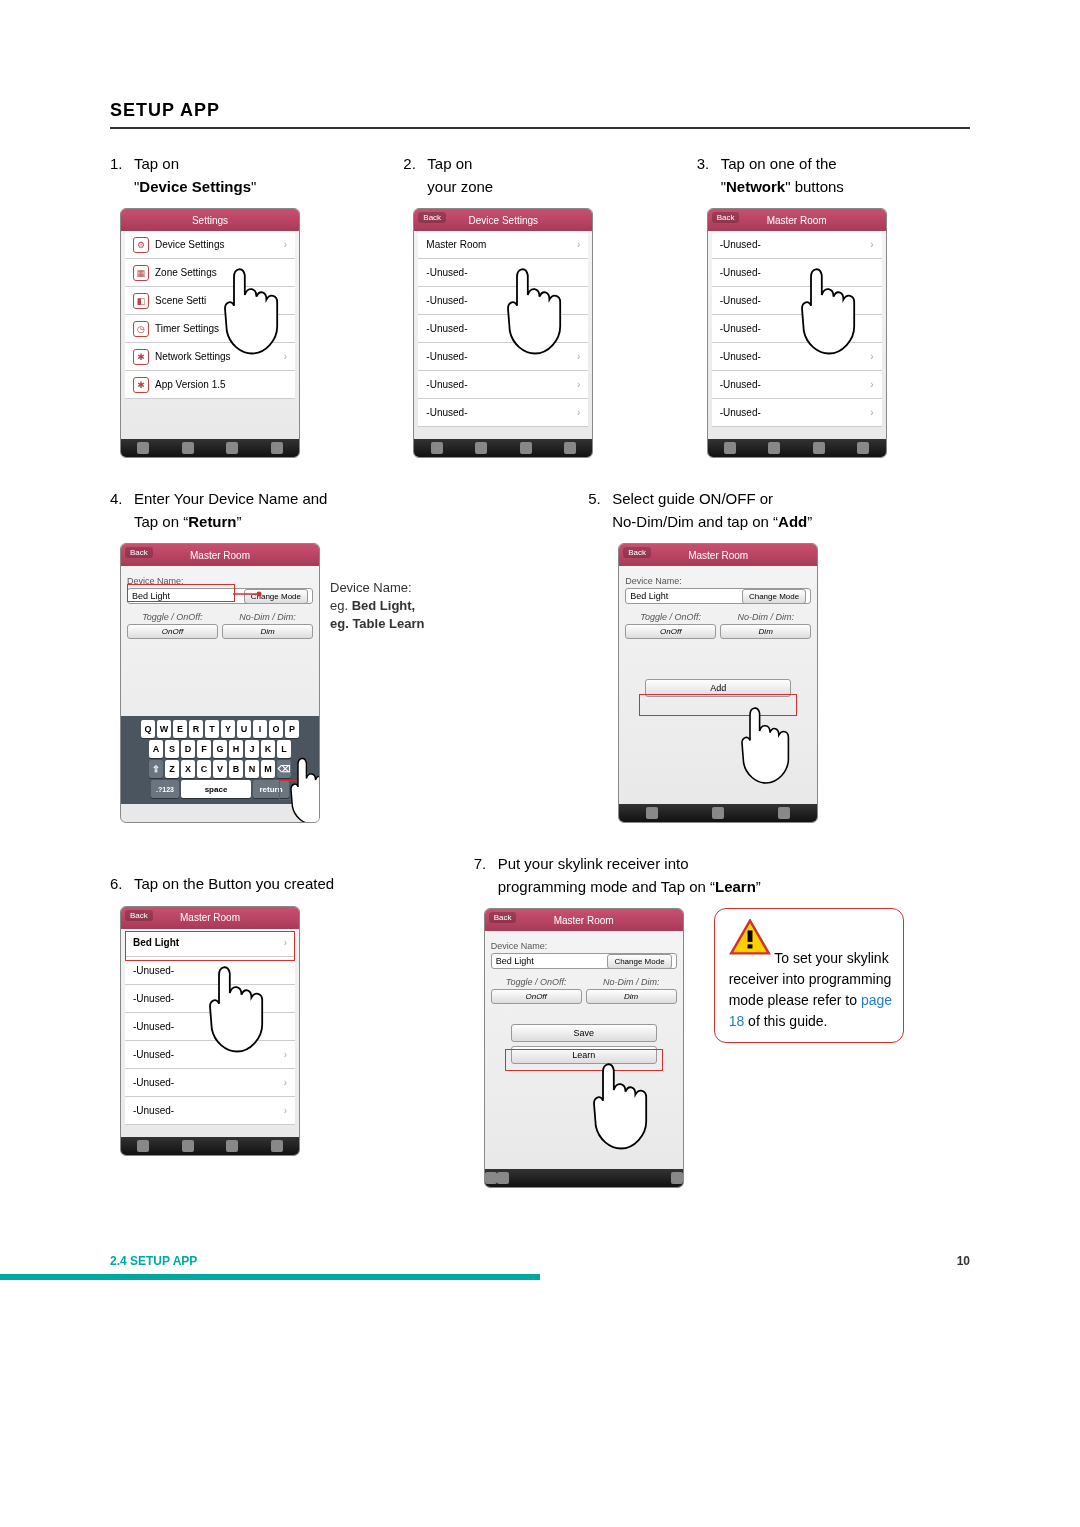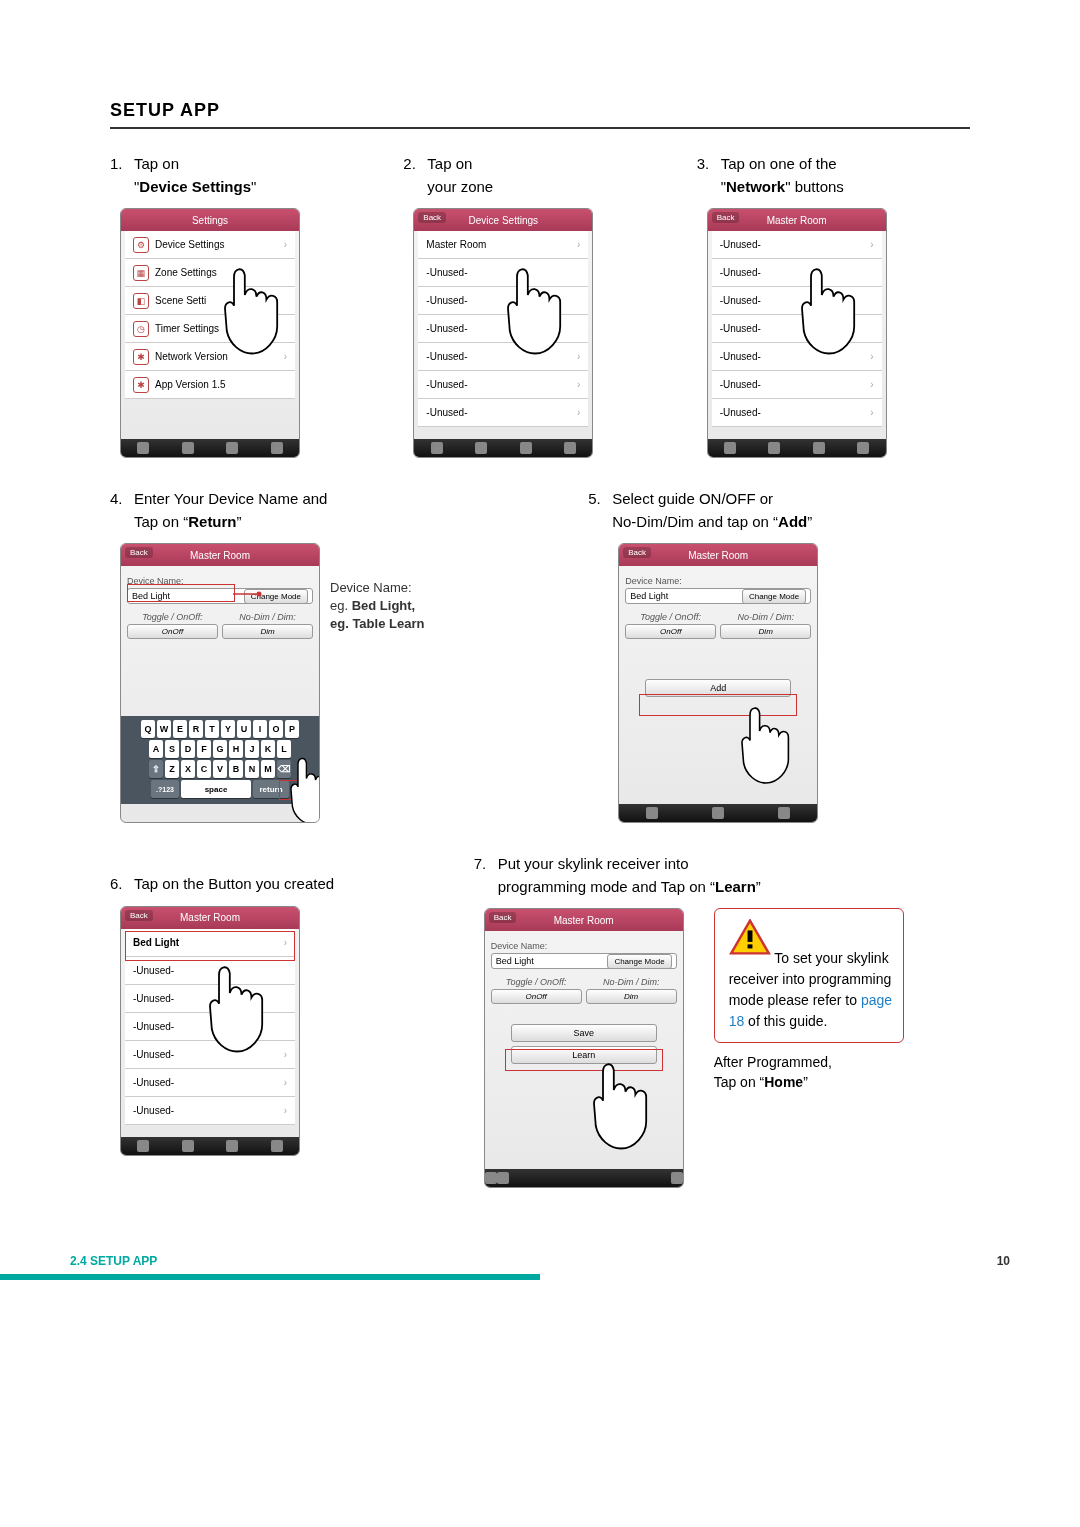--- a/index.html
+++ b/index.html
@@ -33,25 +33,25 @@
   .two-col > div { flex: 1; text-align: center; font-style: italic; }
   .keyboard { position: absolute; bottom: 18px; left: 0; right: 0; background: #4a5560; padding: 4px 2px; }
   .kb-row { display: flex; justify-content: center; gap: 2px; margin-bottom: 2px; }
   .key { background: #fff; border-radius: 2px; width: 14px; height: 18px; font-size: 9px; font-weight: bold; display: flex; align-items: center; justify-content: center; box-shadow: 0 1px 0 rgba(0,0,0,0.4); }
   .key.dark { background: #6b7580; color: #fff; }
   .key.wide { width: 28px; font-size: 7px; }
   .key.space { width: 70px; font-size: 8px; }
   .key.ret { width: 36px; font-size: 8px; background: #6b7580; color: #fff; }
   .callout-line { stroke: #c33; stroke-width: 1.5; fill: none; }
   .callout-text { font-size: 13px; color: #333; line-height: 1.4; }
-  .warn-box { border: 1.5px solid #c33; border-radius: 6px; padding: 10px 10px 10px 14px; width: 190px; font-size: 14px; line-height: 1.5; position: relative; }
+  .warn-box { border: 1.5px solid #c33; border-radius: 12px; padding: 10px 10px 10px 14px; width: 190px; font-size: 14px; line-height: 1.5; position: relative; }
   .warn-tri { width: 42px; height: 36px; margin: 0 auto 8px; }
   .link { color: #1e7fc4; }
   .footer { position: absolute; left: 0; right: 0; bottom: 18px; }
-  .footer-line { display: flex; justify-content: space-between; padding: 0 70px 6px; font-size: 12px; font-weight: bold; color: #00a9a0; }
+  .footer-line { display: flex; justify-content: space-between; padding: 0 110px 6px; font-size: 12px; font-weight: bold; color: #00a9a0; }
   .footer-page { color: #333; }
   .footer-bar { height: 6px; background: #00a9a0; width: 50%; }
   .red-box { border: 1.5px solid #c33; position: absolute; }
   .add-btn { background: linear-gradient(#fff,#ddd); border: 1px solid #999; border-radius: 3px; font-size: 9px; padding: 3px 0; text-align: center; margin: 40px 20px 0; }
   .save-learn { margin: 20px 20px 0; }
   .save-learn .btn-row { background: linear-gradient(#fff,#ddd); border: 1px solid #999; border-radius: 3px; font-size: 9px; padding: 3px 0; text-align: center; margin-bottom: 4px; }
   .after-text { font-size: 14px; line-height: 1.4; margin-top: 10px; }
   .step4-side { display: flex; align-items: flex-start; gap: 10px; }
   .svg-callout { position: absolute; overflow: visible; }
 </style>
@@ -83,21 +83,21 @@
         <div class="list-row">
             <span><span class="icon-box">▦</span><span>Zone Settings</span></span>
           </div>
         <div class="list-row">
             <span><span class="icon-box">◧</span><span>Scene Setti</span></span>
           </div>
         <div class="list-row">
             <span><span class="icon-box">◷</span><span>Timer Settings</span></span>
           </div>
         <div class="list-row">
-            <span><span class="icon-box">✱</span><span>Network Version</span></span>
+            <span><span class="icon-box">✱</span><span>Network Settings</span></span>
             <span class="chev">›</span>
           </div>
         <div class="list-row">
             <span><span class="icon-box">✱</span><span>App Version 1.5</span></span>
           </div>
         <div class="bottom-tabs">
             <div class="tab-icon"></div>
             <div class="tab-icon"></div>
             <div class="tab-icon"></div>
             <div class="tab-icon"></div>
@@ -444,24 +444,20 @@
         </div>
         <div>
           <div class="warn-box">
             <svg class="warn-tri" viewBox="0 0 50 44">
                 <polygon points="25,2 48,42 2,42" fill="#ffcf00" stroke="#c33" stroke-width="3"></polygon>
                 <rect x="22" y="14" width="6" height="14" fill="#000"></rect>
                 <rect x="22" y="31" width="6" height="5" fill="#000"></rect>
               </svg>
             <span>To set your skylink receiver into programming mode please refer to </span><span class="link">page 18</span><span> of this guide.</span>
           </div>
-          <div class="after-text">
-            <span>After Programmed,</span><br>
-            <span>Tap on “</span><span class="bold">Home</span><span>”</span>
-          </div>
         </div>
       </div>
     </div>
   </div>
 
 </div>
 
 <div class="footer">
   <div class="footer-line">
     <span>2.4 SETUP APP</span>

